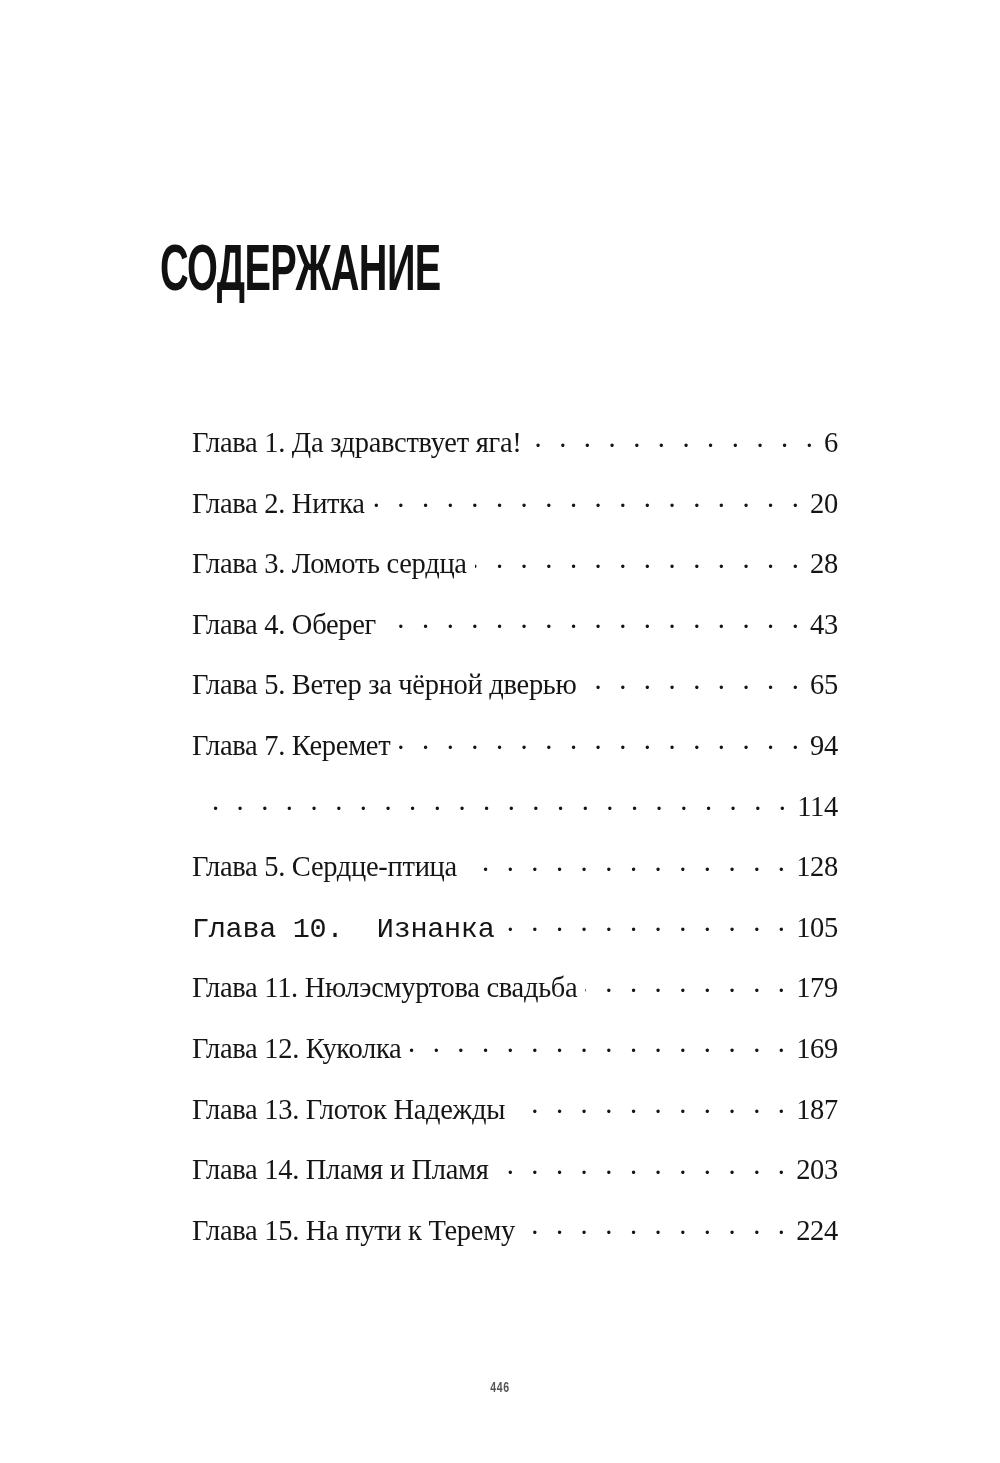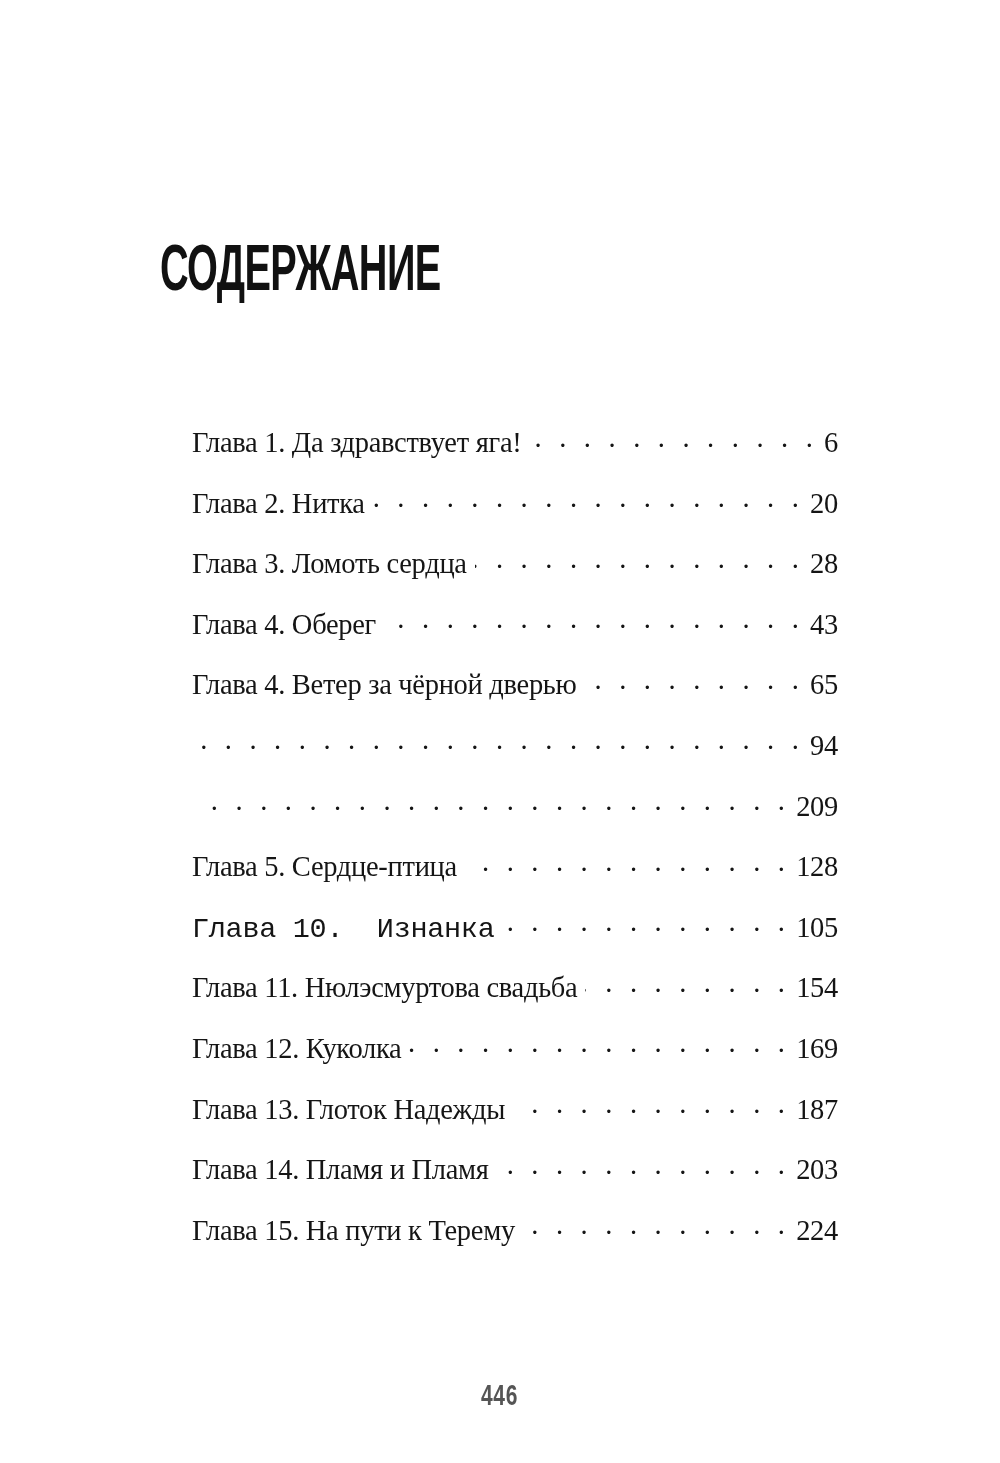--- a/index.html
+++ b/index.html
@@ -74,21 +74,21 @@
       text-align: right;
     }
     .folio {
       position: absolute;
       left: 0;
       width: 1000px;
       top: 1378px;
       text-align: center;
       font-family: "Liberation Sans", sans-serif;
       font-weight: 700;
-      font-size: 30px;
+      font-size: 15px;
       color: #555555;
       letter-spacing: 1px;
     }
     .folio span {
       display: inline-block;
       transform: scaleX(0.7);
     }
   </style>
 </head>
 <body>
@@ -110,46 +110,47 @@
     <span class="toc-title">Глава 3. Ломоть сердца</span>
     <span class="toc-leader"></span>
     <span class="toc-page">28</span>
   </li>
   <li class="toc-entry">
     <span class="toc-title">Глава 4. Оберег</span>
     <span class="toc-leader"></span>
     <span class="toc-page">43</span>
   </li>
   <li class="toc-entry">
-    <span class="toc-title">Глава 4. Ветер за чёрной дверью</span>
+    <span class="toc-title">Глава 5. Ветер за чёрной дверью</span>
     <span class="toc-leader"></span>
     <span class="toc-page">65</span>
   </li>
   <li class="toc-entry">
+    <span class="toc-title">Глава 7. Керемет</span>
     <span class="toc-leader"></span>
     <span class="toc-page">94</span>
   </li>
   <li class="toc-entry">
     <span class="toc-leader"></span>
-    <span class="toc-page">209</span>
+    <span class="toc-page">114</span>
   </li>
   <li class="toc-entry">
     <span class="toc-title">Глава 5. Сердце-птица</span>
     <span class="toc-leader"></span>
     <span class="toc-page">128</span>
   </li>
   <li class="toc-entry">
     <span class="toc-title" style="white-space:pre;font-family:Liberation Mono, monospace;">Глава 10.  Изнанка</span>
     <span class="toc-leader"></span>
     <span class="toc-page">105</span>
   </li>
   <li class="toc-entry">
     <span class="toc-title">Глава 11. Нюлэсмуртова свадьба</span>
     <span class="toc-leader"></span>
-    <span class="toc-page">154</span>
+    <span class="toc-page">179</span>
   </li>
   <li class="toc-entry">
     <span class="toc-title">Глава 12. Куколка</span>
     <span class="toc-leader"></span>
     <span class="toc-page">169</span>
   </li>
   <li class="toc-entry">
     <span class="toc-title">Глава 13. Глоток Надежды</span>
     <span class="toc-leader"></span>
     <span class="toc-page">187</span>

